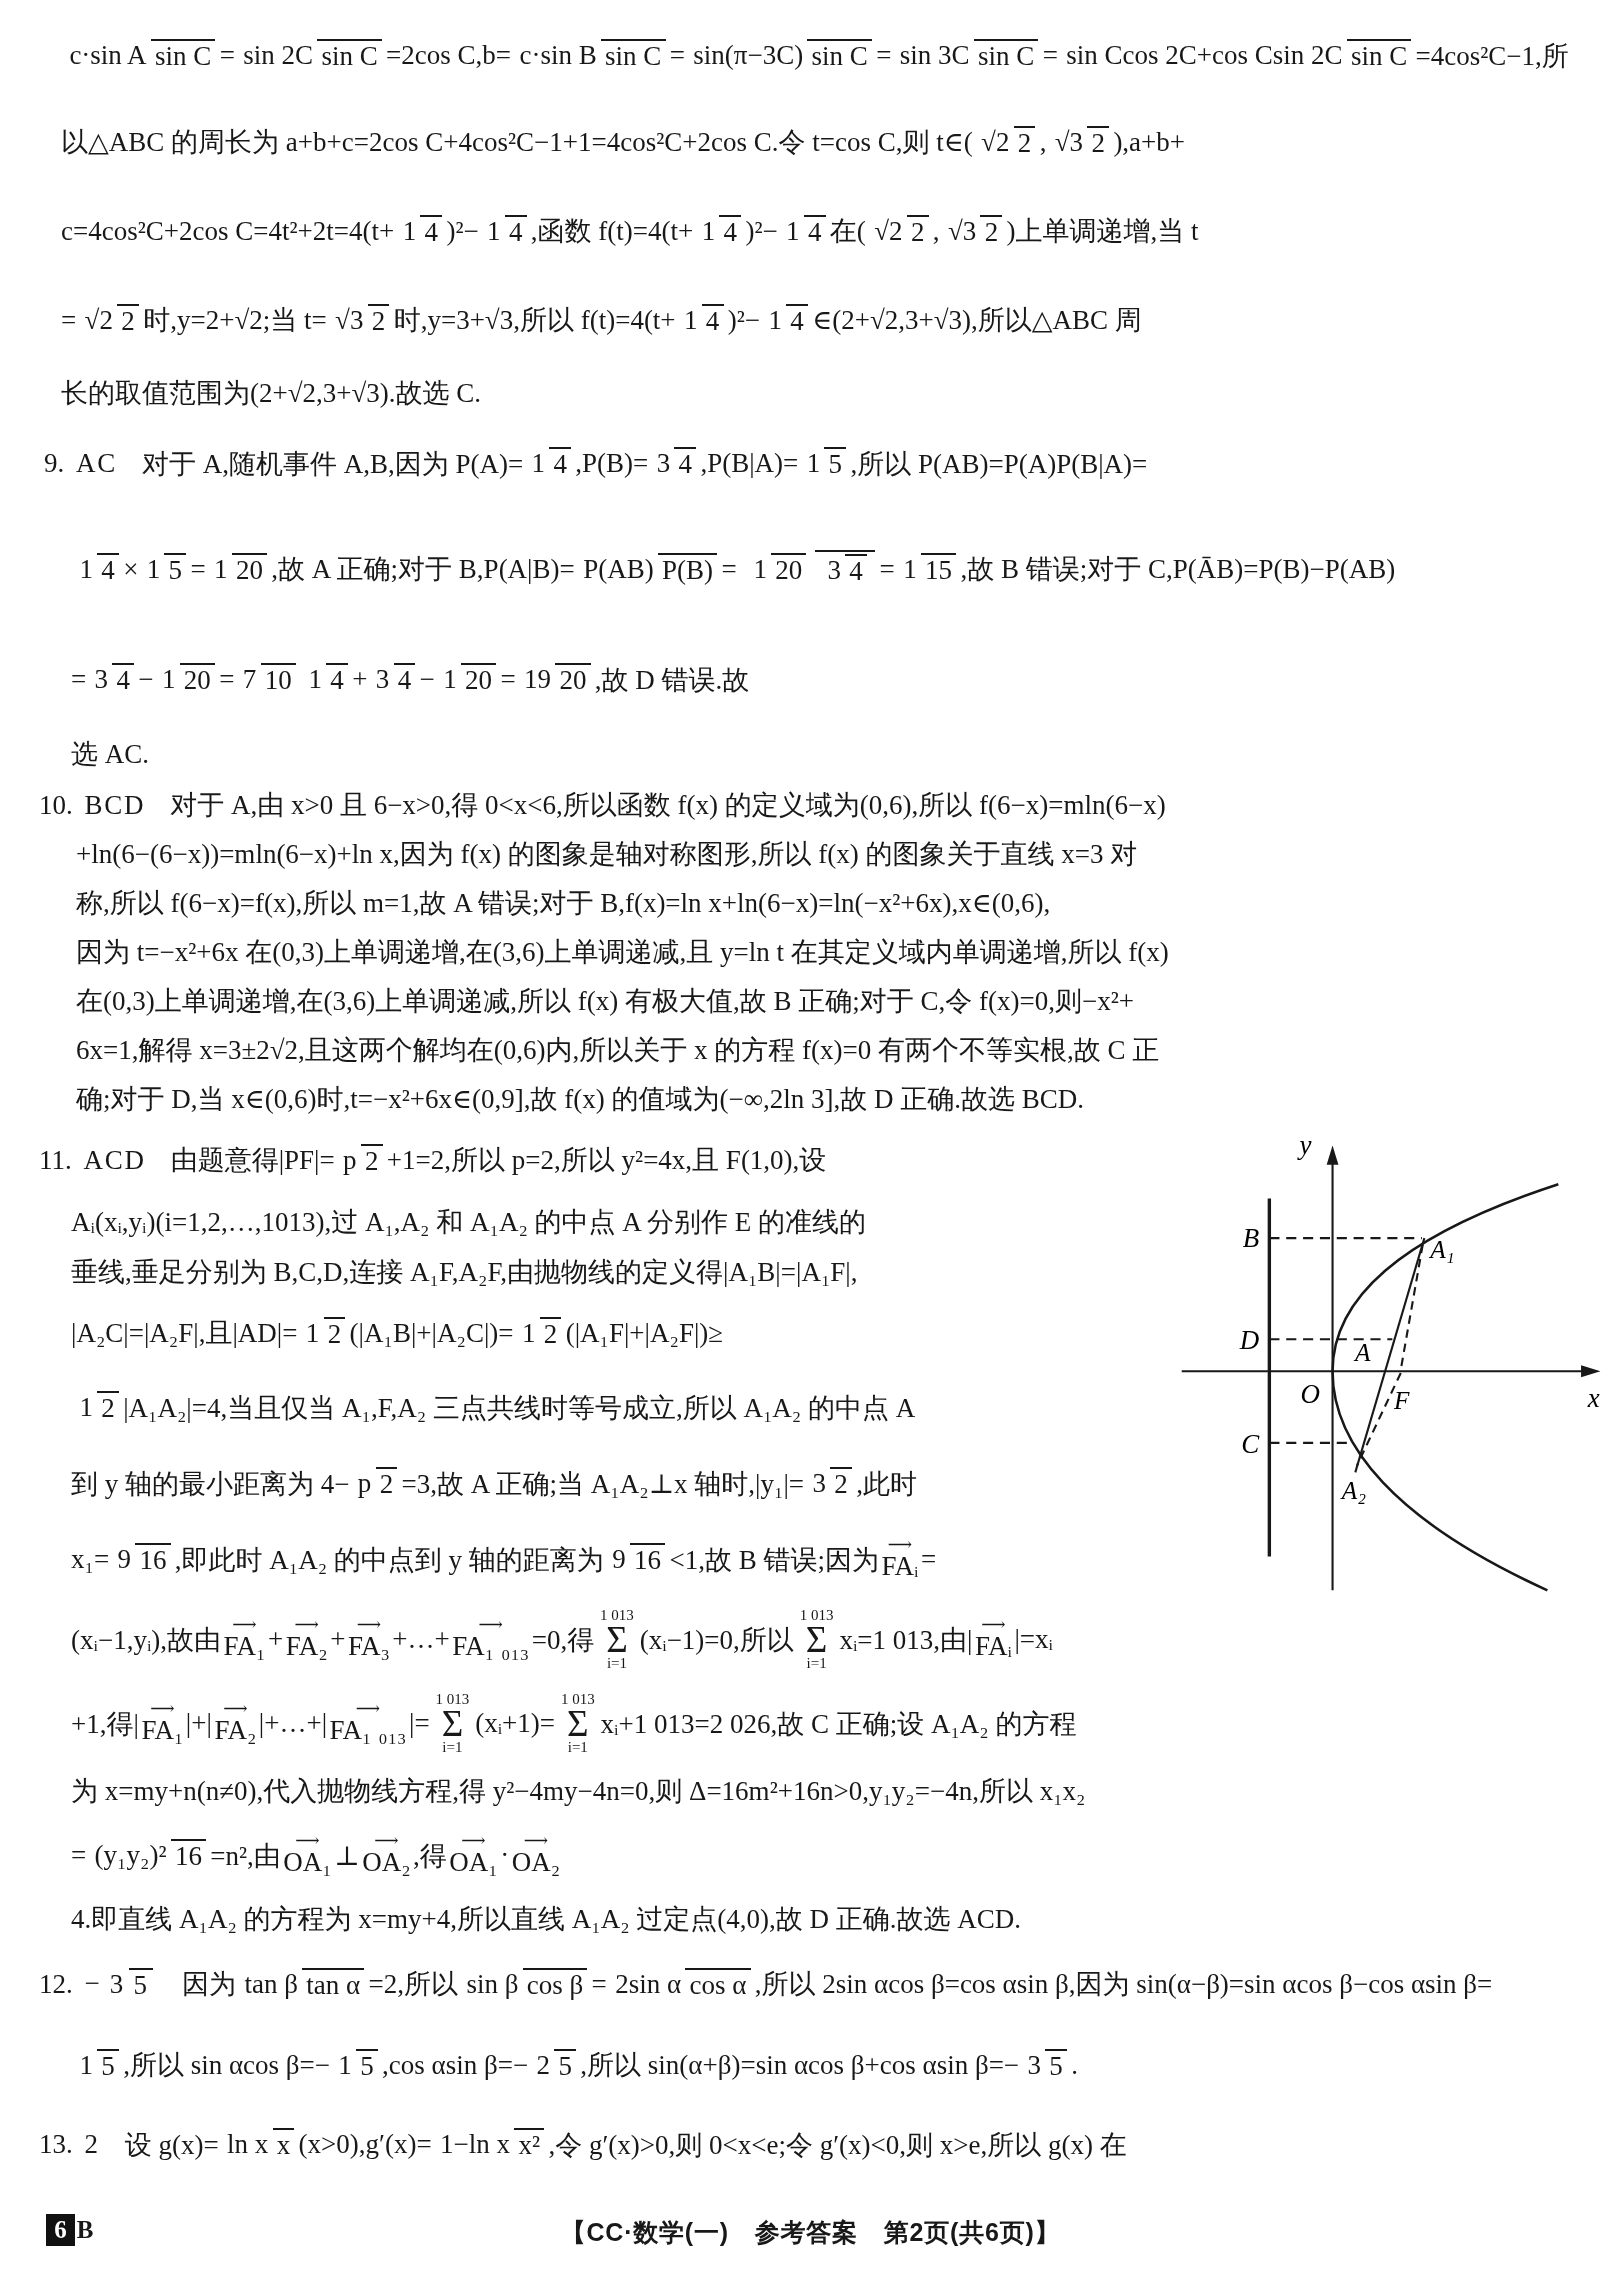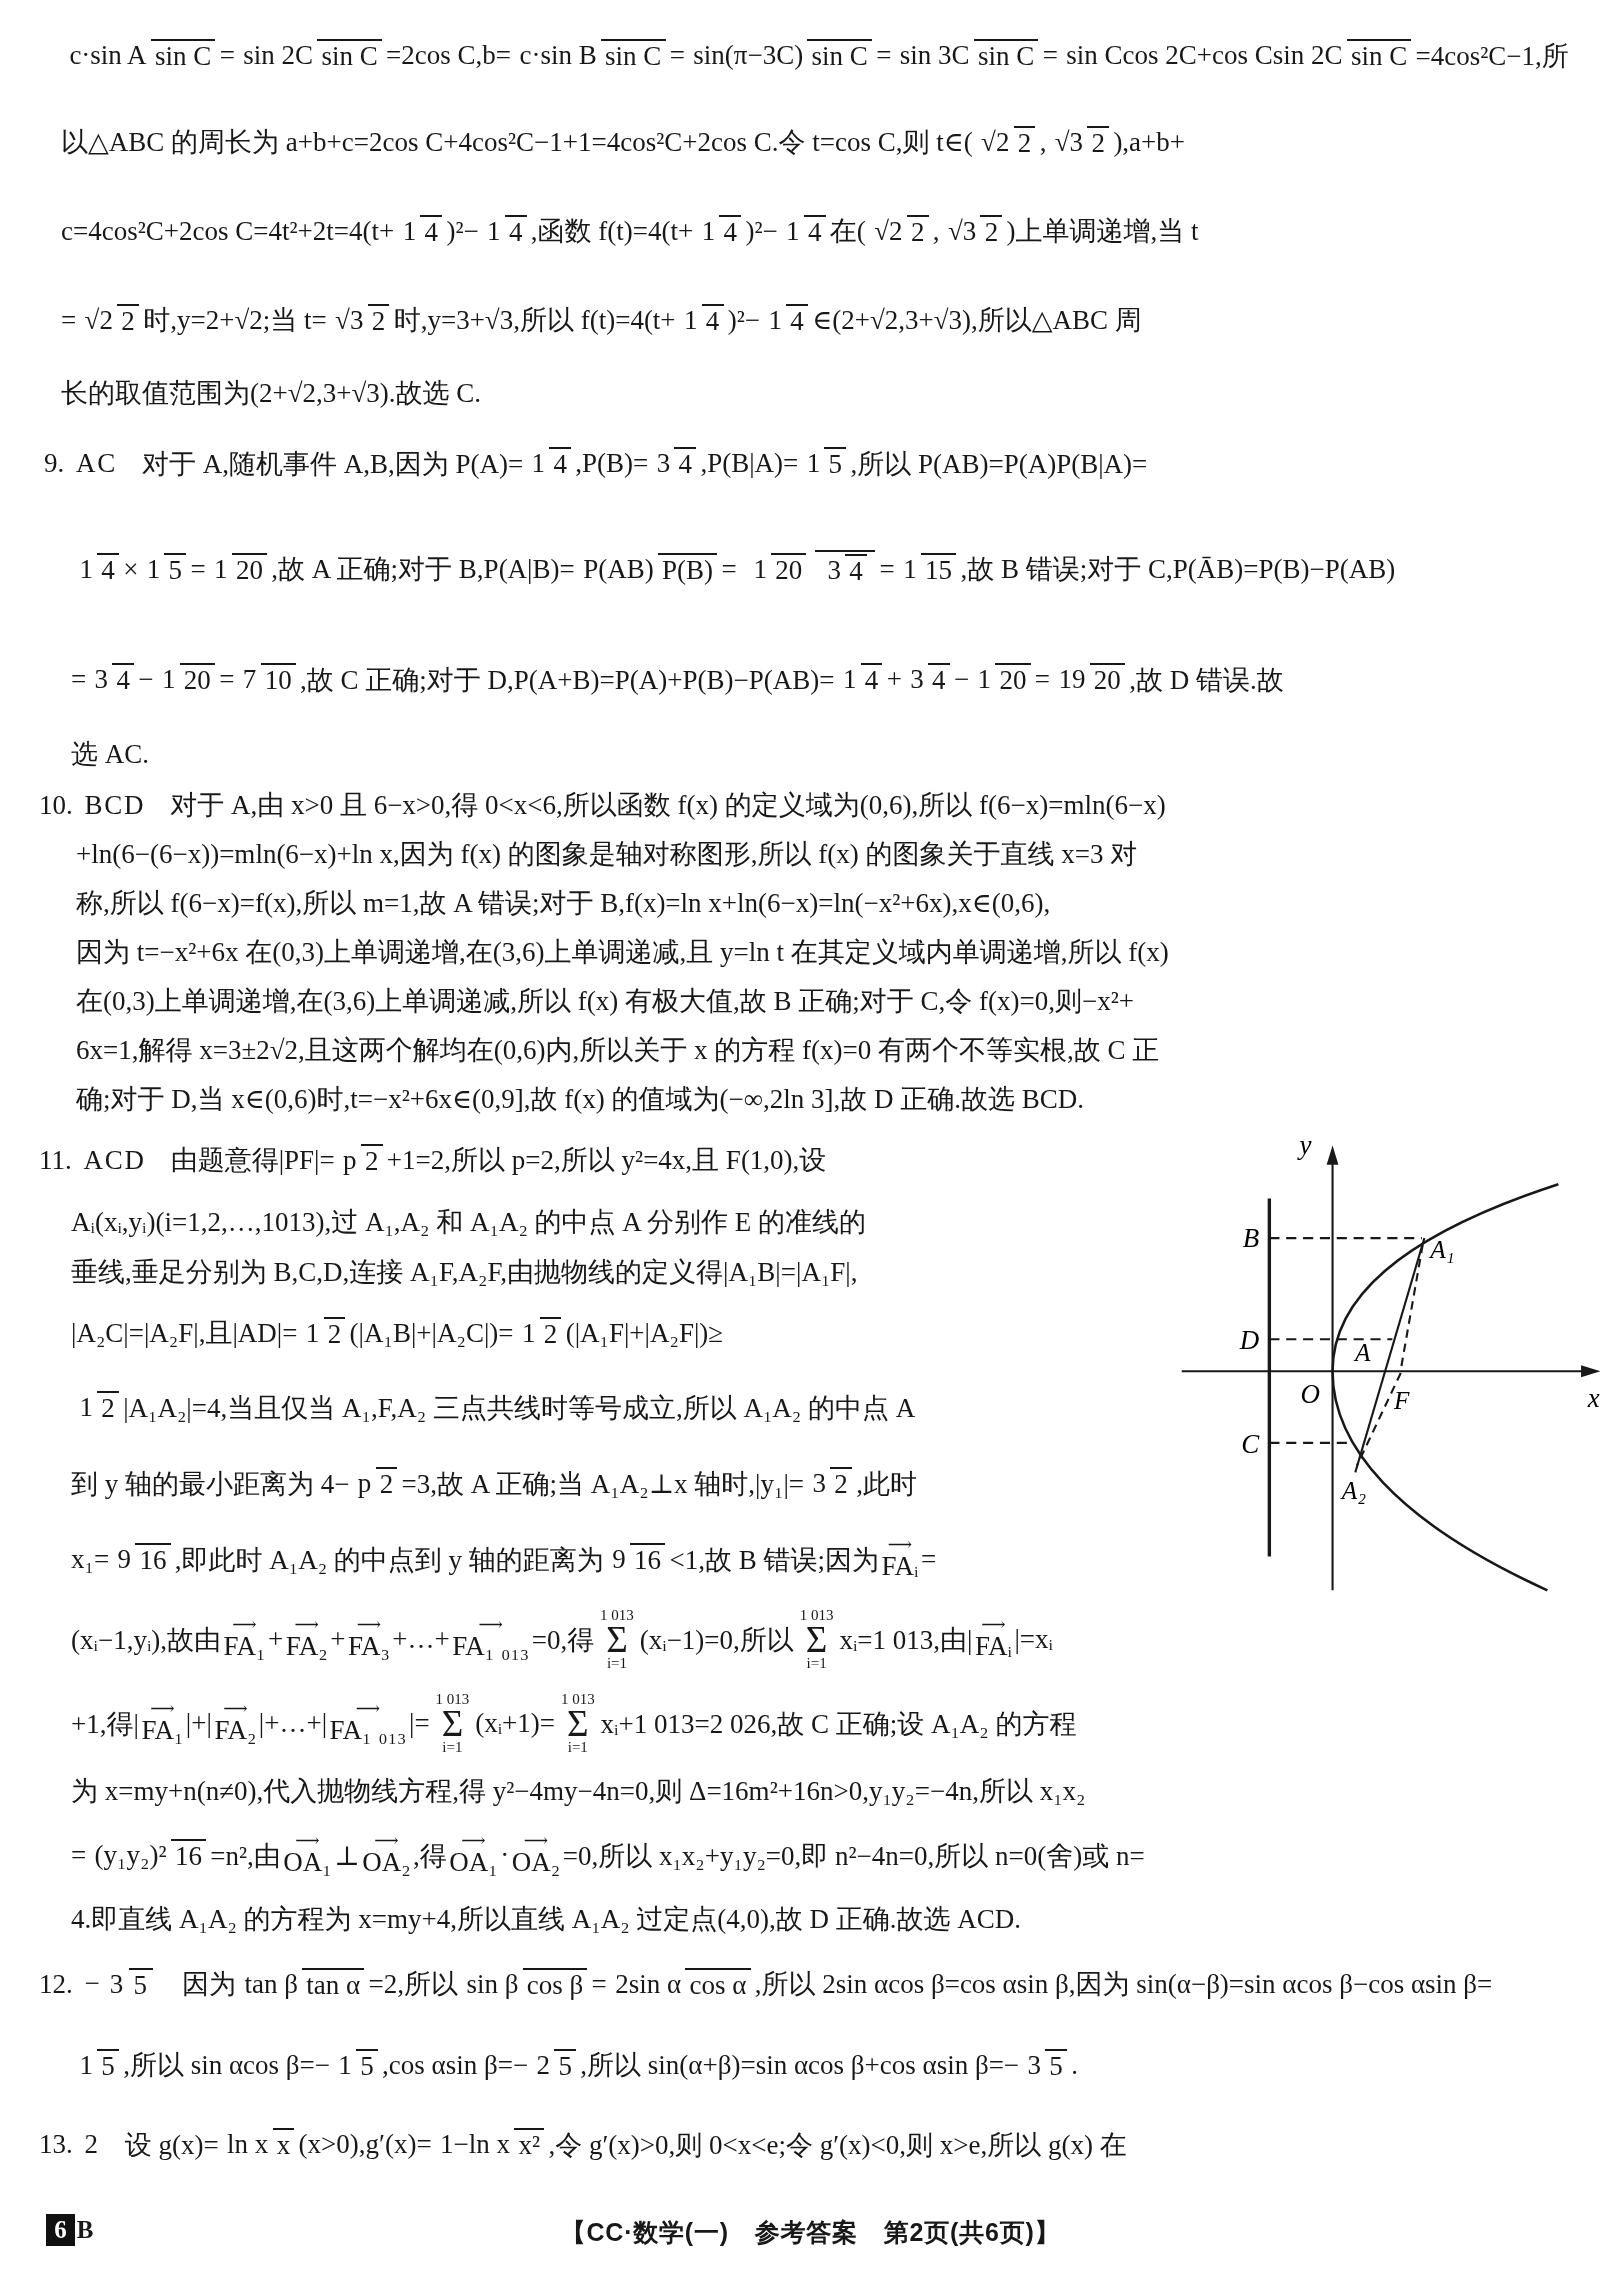--- a/index.html
+++ b/index.html
@@ -356,21 +356,20 @@
           </span>
           <span>=</span>
           <span class="frac">
             <span class="num">
               <span>7</span>
             </span>
             <span class="den">
               <span>10</span>
             </span>
           </span>
-          <span>,故 C 正确;对于 D,P(A+B)=P(A)+P(B)−P(AB)=</span>
           <span class="frac">
             <span class="num">
               <span>1</span>
             </span>
             <span class="den">
               <span>4</span>
             </span>
           </span>
           <span>+</span>
           <span class="frac">
@@ -630,21 +629,20 @@
           <span>,得</span>
           <span class="vec">
             <span class="vec-arrow">⟶</span>
             <span>OA₁</span>
           </span>
           <span>·</span>
           <span class="vec">
             <span class="vec-arrow">⟶</span>
             <span>OA₂</span>
           </span>
-          <span>=0,所以 x₁x₂+y₁y₂=0,即 n²−4n=0,所以 n=0(舍)或 n=</span>
         </div>
         <div class="mline" style="height: 49px; padding-left: 71px;">
           <span>4.即直线 A₁A₂ 的方程为 x=my+4,所以直线 A₁A₂ 过定点(4,0),故 D 正确.故选 ACD.</span>
         </div>
       </div>
       <div class="item">
         <div class="mline" style="height: 81px; padding-left: 39px;">
           <span class="qnum">12.</span>
           <span class="ans">
             <span>−</span>

